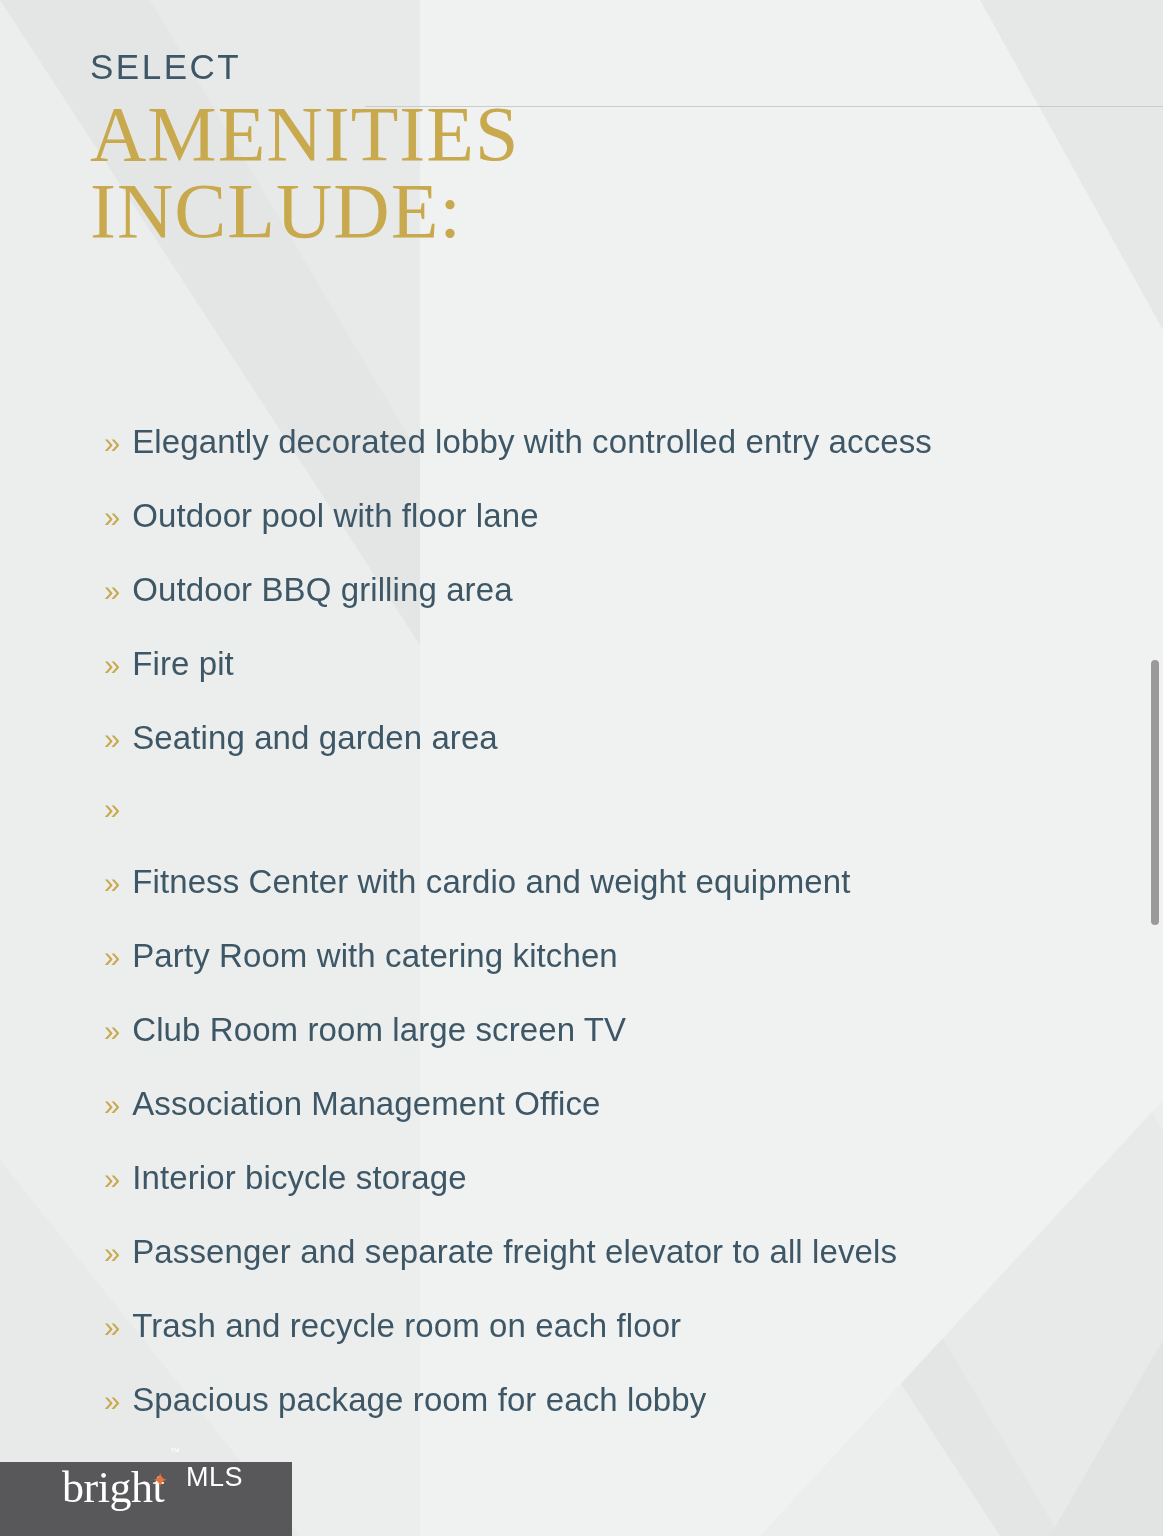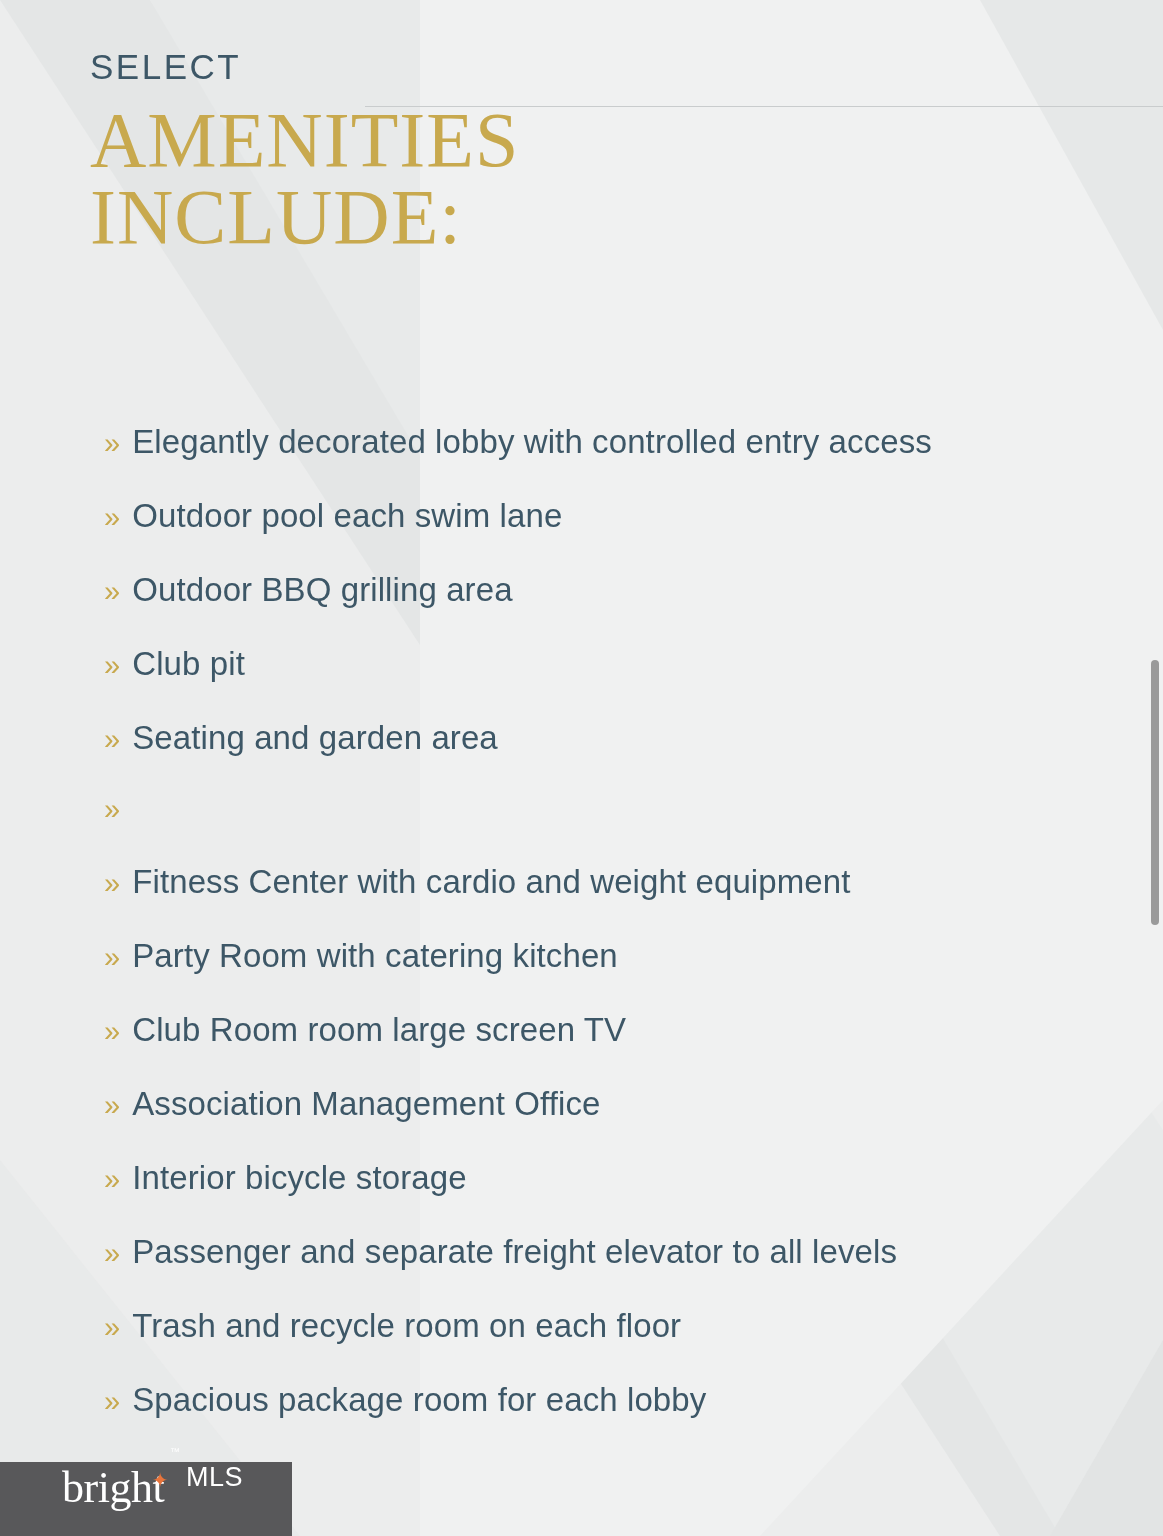--- a/index.html
+++ b/index.html
@@ -49,21 +49,21 @@
   }
   .rule {
     position: absolute;
     left: 275px;
     top: 58px;
     width: 825px;
     height: 1px;
     background: #c9cccd;
   }
   .title {
-    margin-top: 14px;
+    margin-top: 8px;
     font-family: "Liberation Serif", serif;
     font-size: 78px;
     line-height: 0.99;
     color: #c8a94e;
     letter-spacing: 1px;
     font-weight: 400;
   }
   .title .l2 { display: block; }
 
   .amenity-list {
@@ -185,29 +185,29 @@
     </div>
   </div>
 
   <ul class="amenity-list">
     <li>
         <span class="chev">»</span>
         <span class="atext">Elegantly decorated lobby with controlled entry access</span>
       </li>
     <li>
         <span class="chev">»</span>
-        <span class="atext">Outdoor pool each swim lane</span>
+        <span class="atext">Outdoor pool with floor lane</span>
       </li>
     <li>
         <span class="chev">»</span>
         <span class="atext">Outdoor BBQ grilling area</span>
       </li>
     <li>
         <span class="chev">»</span>
-        <span class="atext">Club pit</span>
+        <span class="atext">Fire pit</span>
       </li>
     <li>
         <span class="chev">»</span>
         <span class="atext">Seating and garden area</span>
       </li>
     <li>
         <span class="chev">»</span>
       </li>
     <li>
         <span class="chev">»</span>

